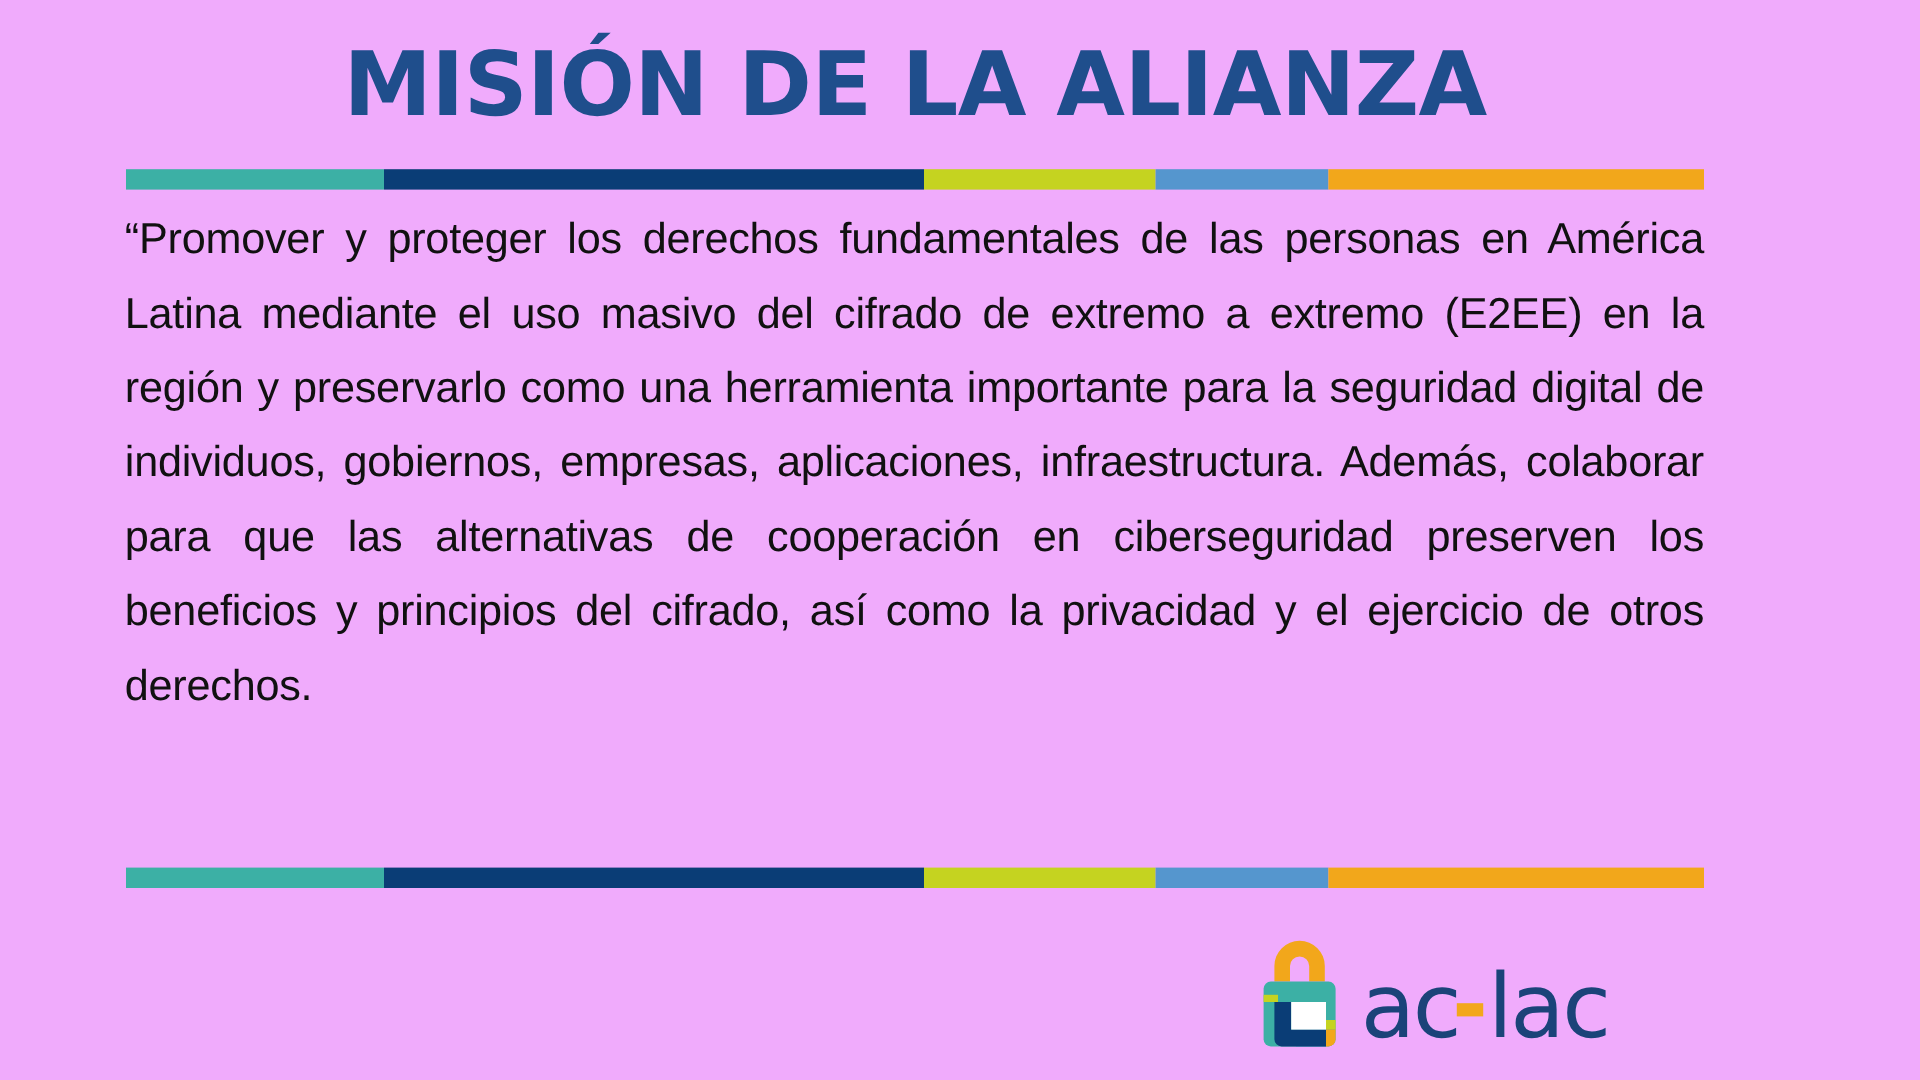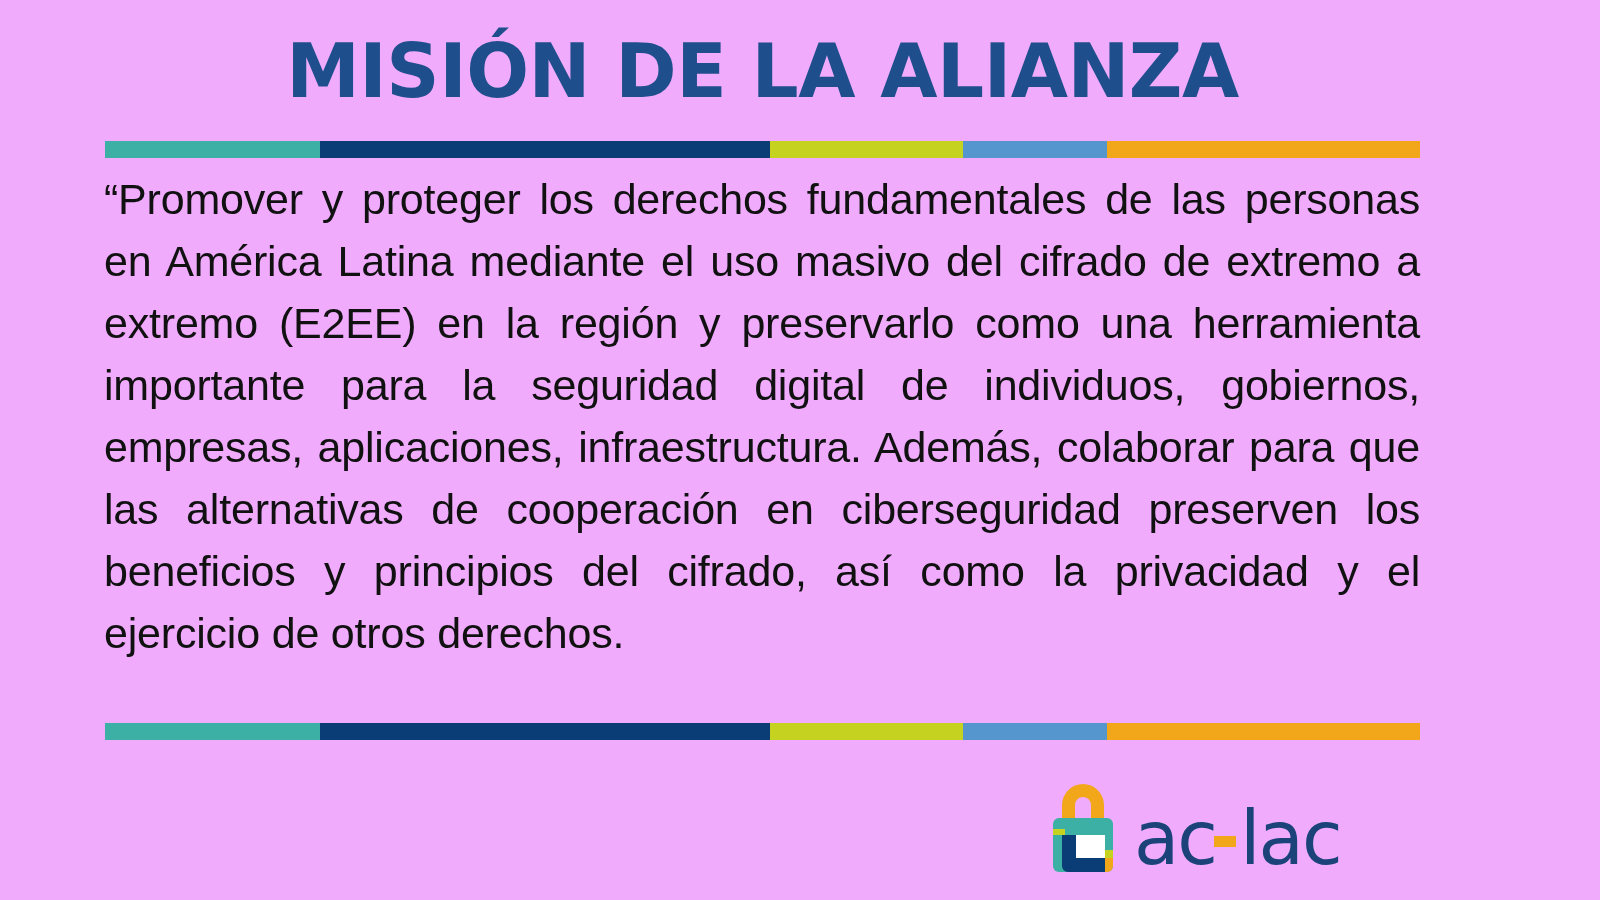--- a/index.html
+++ b/index.html
@@ -58,21 +58,21 @@
 
   
   .body-text {
     position: absolute;
     left: 104px;
     top: 168px;
     width: 1316px;
     text-align: justify;
     text-align-last: left;
     font-family: "Liberation Sans", sans-serif;
-    font-size: 43px;
+    font-size: 36px;
     font-weight: 400;
     line-height: 62px;
     color: #111111;
     letter-spacing: -0.2px;
     word-spacing: 0px;
   }
 
   
   .logo {
     position: absolute;

